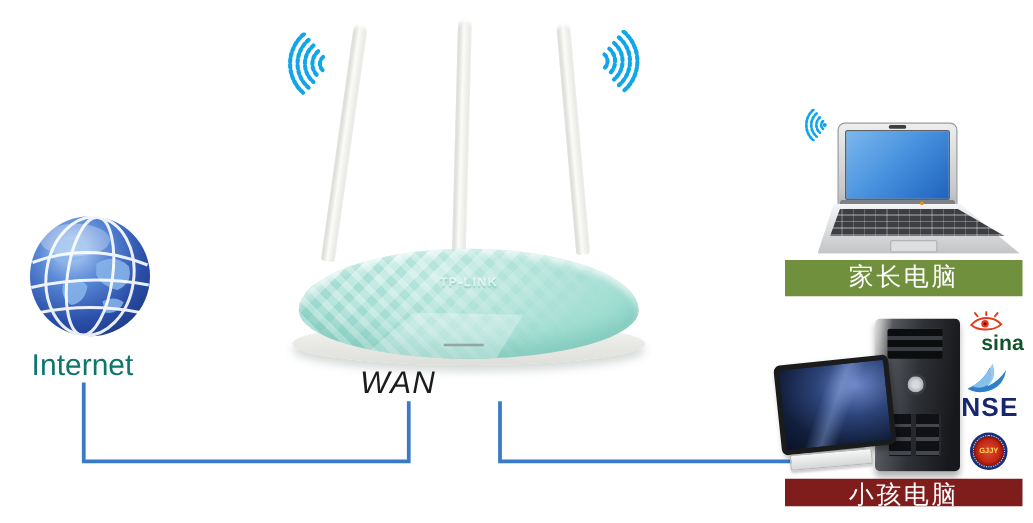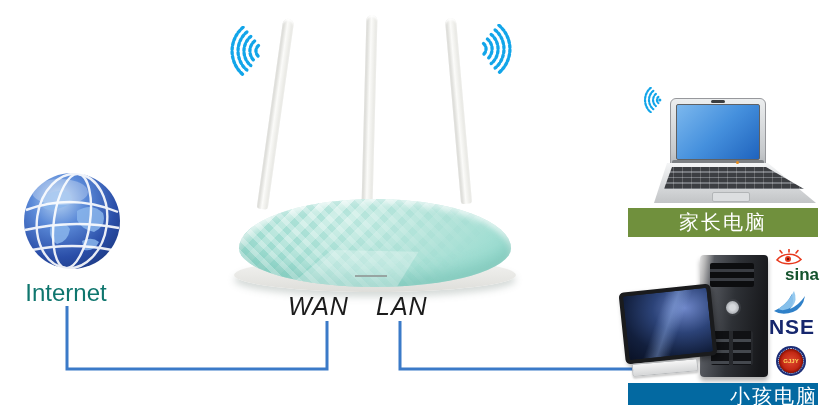--- a/index.html
+++ b/index.html
@@ -71,21 +71,21 @@
     clip-path:polygon(8px 0,102px 0,140px 22px,0 22px);
     background:
       repeating-linear-gradient(90deg,rgba(255,255,255,.20) 0 1px,transparent 1px 9px),
       repeating-linear-gradient(180deg,#3c3e42 0 4px,#74777c 4px 5.5px);}
   .lap-touchpad{left:712px;top:192px;width:36px;height:8px;background:#dcdee0;
     border:1px solid #b2b5b7;border-radius:2px;z-index:5;}
 
   
   .banner{width:190px;text-align:center;color:#fff;font-size:20px;letter-spacing:2px;z-index:6;}
   .parent-banner{left:628px;top:208px;height:29px;line-height:29px;background:#70903d;}
-  .child-banner{left:628px;top:383px;height:22px;line-height:27px;background:#0369a1;overflow:hidden;text-align:right;}
+  .child-banner{left:628px;top:383px;height:22px;line-height:27px;background:#7f1d1d;overflow:hidden;}
 
   
   .tower{left:700px;top:255px;width:68px;height:122px;border-radius:4px;z-index:3;
     background:linear-gradient(97deg,#e2e2e2 0%,#b5b5b5 7%,#55585e 18%,#2e3136 48%,#17181b 88%);
     box-shadow:0 4px 5px rgba(0,0,0,.3);}
   .tower-bays{left:10px;top:8px;width:44px;height:24px;border-radius:2px;
     background:repeating-linear-gradient(180deg,#0c0d0f 0 6px,#3a3d43 6px 9px);}
   .tower-btn{left:24px;top:44px;width:13px;height:13px;border-radius:50%;
     background:radial-gradient(#d6d9dd 30%,#8b8f95);border:2px solid #3a3d42;}
   .tower-vents{left:11px;top:76px;width:42px;height:34px;
@@ -186,23 +186,23 @@
       <path d="M25.9 5.9 A25 25 0 0 0 25.9 44.1"></path>
       <path d="M22.1 1.3 A31 31 0 0 0 22.1 48.7"></path>
     </g>
   </svg>
 
   <div class="abs router-base"></div>
   <div class="abs router-body">
     <div class="abs mosaic"></div>
     <div class="abs facet"></div>
   </div>
+  <div class="abs router-brand">TP-LINK</div>
   <div class="abs router-led"></div>
   <div class="abs port-label wan-label">WAN</div>
-  <div class="abs port-label lan-label">LAN</div>
 
   <svg class="abs lap-wifi" width="26" height="26" viewBox="0 0 26 26">
     <g fill="none" stroke="#12a5e9" stroke-width="2.2" stroke-linecap="round" stroke-dasharray="1.8 1.6">
       <path d="M20.4 9.9 A4 4 0 0 0 20.4 16.1"></path>
       <path d="M17.9 6.9 A8 8 0 0 0 17.9 19.1"></path>
       <path d="M15.3 3.8 A12 12 0 0 0 15.3 22.2"></path>
       <path d="M12.7 0.8 A16 16 0 0 0 12.7 25.2"></path>
     </g>
     <circle cx="21.8" cy="13" r="1.6" fill="#12a5e9"></circle>
   </svg>

